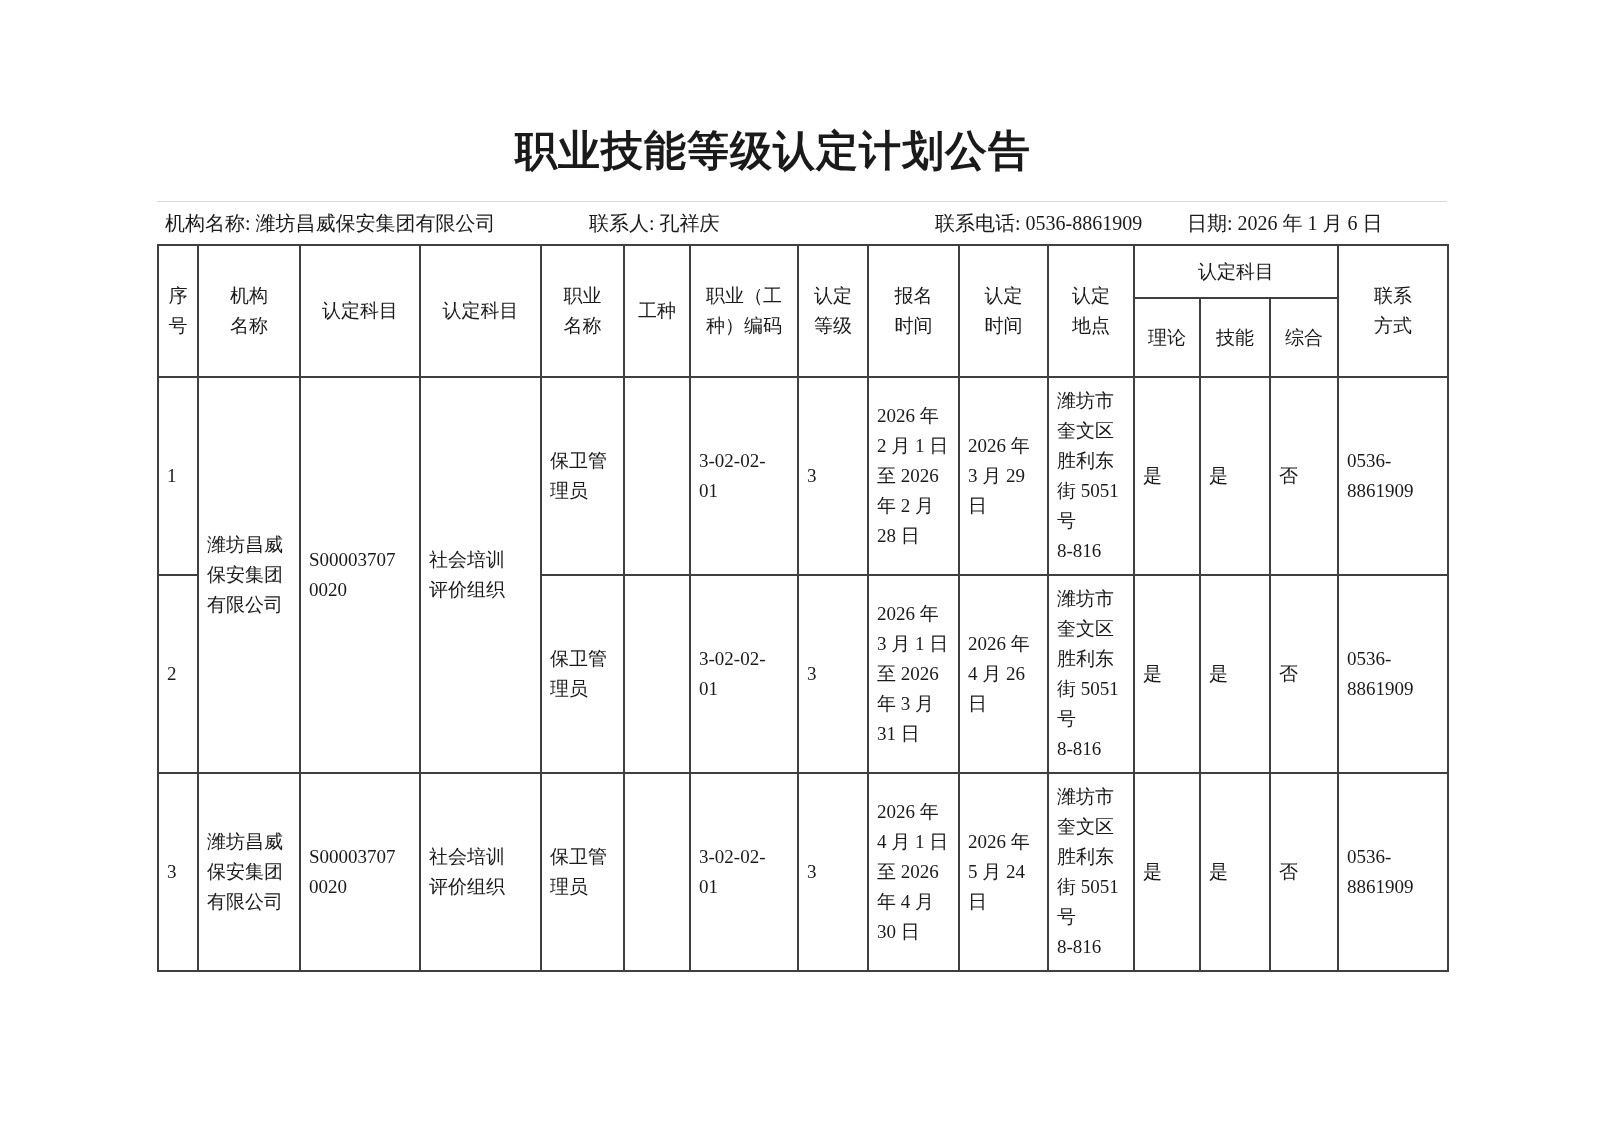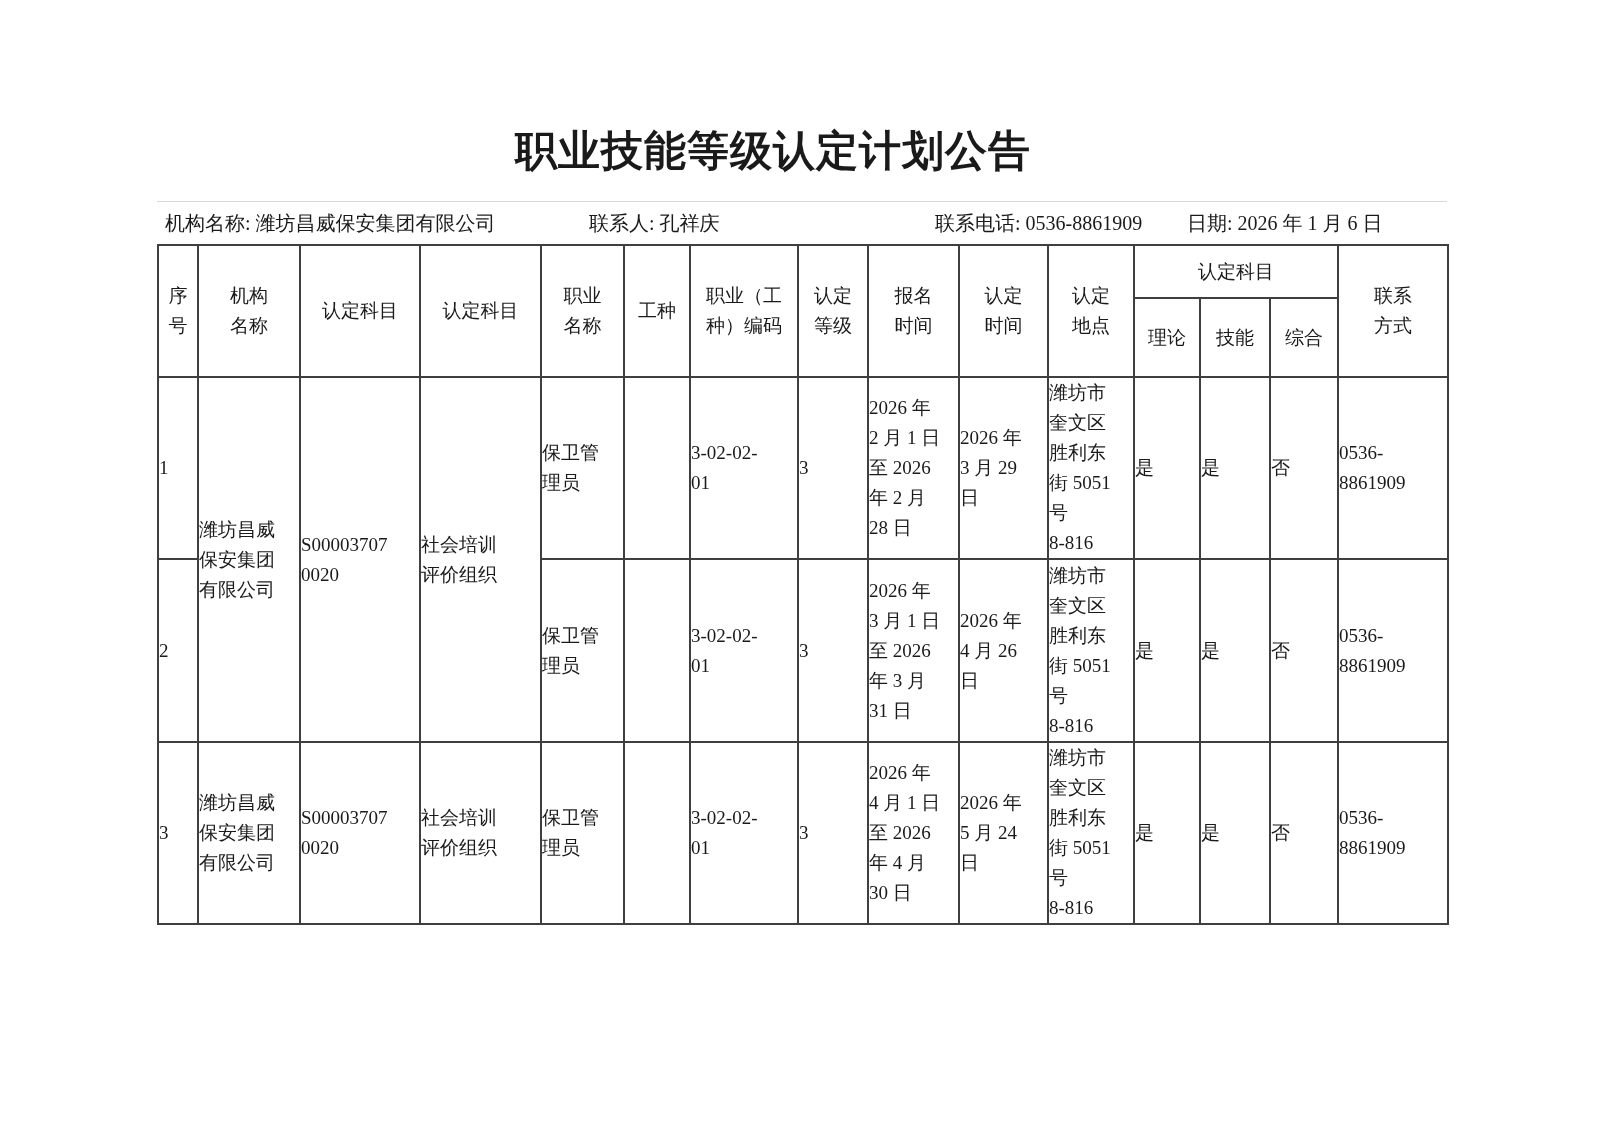--- a/index.html
+++ b/index.html
@@ -50,21 +50,21 @@
   .info-date    { left: 1030px; }
 
   table.plan {
     border-collapse: collapse;
     table-layout: fixed;
     width: 1290px;
   }
   table.plan th,
   table.plan td {
     border: 2px solid #3f3f3f;
-    padding: 0;
+    padding: 8px;
     font-weight: normal;
     font-size: 19px;
     vertical-align: middle;
     white-space: pre-line;
     line-height: 30px;
     overflow: hidden;
   }
   tr.hr1 { height: 53px; }
   tr.hr2 { height: 79px; }
   tr.r1  { height: 181px; }

